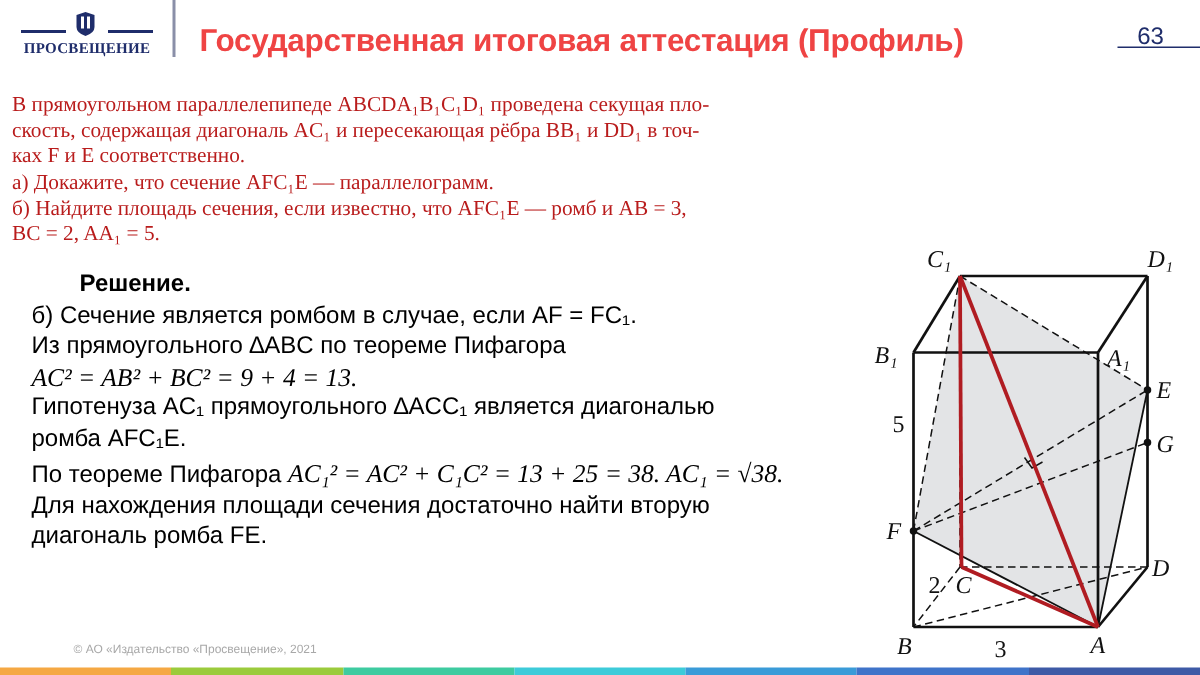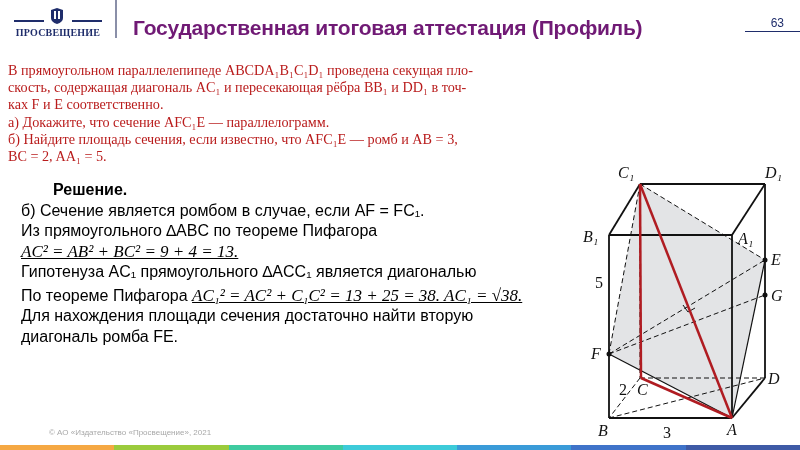--- a/index.html
+++ b/index.html
@@ -2,28 +2,28 @@
 <html><head>
   <meta charset="utf-8">
   <style>
     html, body { margin:0; padding:0; }
     body { width:800px; height:450px; position:relative; overflow:hidden; background:#ffffff; font-family:"Liberation Sans", sans-serif; color:#000; }
     .logo { position:absolute; left:14px; top:8px; width:88px; height:30px; }
     .logo-mark { position:absolute; left:36px; top:0; width:14px; height:16px; }
     .logo-line { position:absolute; top:12px; height:2px; background:#1f2d6b; width:30px; }
     .logo-text { position:absolute; left:0; top:19px; width:88px; text-align:center; font-family:"Liberation Serif", serif; font-weight:bold; font-size:10px; color:#1f2d6b; letter-spacing:0.2px; }
     .header-divider { position:absolute; left:115px; top:0; width:2px; height:38px; background:#8a8fa8; }
-    .title { position:absolute; left:133px; top:16px; font-size:21px; font-weight:bold; color:#701a75; white-space:nowrap; letter-spacing:-0.2px; }
-    .page-num { position:absolute; left:750px; top:16px; width:34px; text-align:right; font-size:12px; color:#1f2d6b; }
+    .title { position:absolute; left:133px; top:16px; font-size:21px; font-weight:bold; color:#ef4444; white-space:nowrap; letter-spacing:-0.2px; }
+    .page-num { position:absolute; left:750px; top:16px; width:34px; text-align:center; font-size:16px; color:#1f2d6b; }
     .page-line { position:absolute; left:745px; top:31px; width:55px; height:1px; background:#1f2d6b; }
     .problem { position:absolute; left:8px; top:62px; width:606px; font-family:"Liberation Serif", serif; font-size:14.2px; line-height:17.2px; color:#b91c1c; text-align:justify; }
     .problem .ln { display:block; white-space:nowrap; }
     .sol { position:absolute; left:21px; top:180px; font-size:16px; line-height:20.5px; color:#000; }
     .sol .ln { display:block; white-space:nowrap; }
-    .sol .math { font-family:"Liberation Serif", serif; font-style:italic; font-size:17px;text-decoration:underline; }
+    .sol .math { font-family:"Liberation Serif", serif; font-style:italic; font-size:17px; }
     .copyright { position:absolute; left:1px; top:428px; font-size:8px; color:#a8a8a8;margin-left:48px; }
     .bottom-bar { position:absolute; left:0; top:445px; width:800px; height:5px; display:flex; }
     .bottom-bar div { flex:1; height:5px; }
     .diagram { position:absolute; left:570px; top:150px; width:230px; height:290px; }
   </style>
 </head>
 <body>
 
 <div class="logo">
   <svg class="logo-mark" viewBox="0 0 14 16">
@@ -48,20 +48,21 @@
   <span class="ln">б) Найдите площадь сечения, если известно, что AFC₁E — ромб и AB = 3,</span>
   <span class="ln">BC = 2, AA₁ = 5.</span>
 </div>
 
 <div class="sol">
   <span class="ln" style="font-weight:bold;margin-left:32px;">Решение.</span>
   <span class="ln">б) Сечение является ромбом в случае, если AF = FC₁.</span>
   <span class="ln">Из прямоугольного ∆ABC по теореме Пифагора</span>
   <span class="ln math">AC² = AB² + BC² = 9 + 4 = 13.</span>
   <span class="ln">Гипотенуза AC₁ прямоугольного ∆ACC₁ является диагональю</span>
+  <span class="ln">ромба AFC₁E.</span>
   <span class="ln" style="margin-top:3px;"><span>По теореме Пифагора </span><span class="math">AC₁² = AC² + C₁C² = 13 + 25 = 38. AC₁ = √38.</span></span>
   <span class="ln">Для нахождения площади сечения достаточно найти вторую</span>
   <span class="ln">диагональ ромба FE.</span>
 </div>
 
 <svg class="diagram" viewBox="0 0 230 290">
 
   <polygon points="162,268 39,204 70,34 195,110" fill="#e3e4e6"></polygon>
 
   <g stroke="#111" stroke-width="1" stroke-dasharray="5,3" fill="none">

